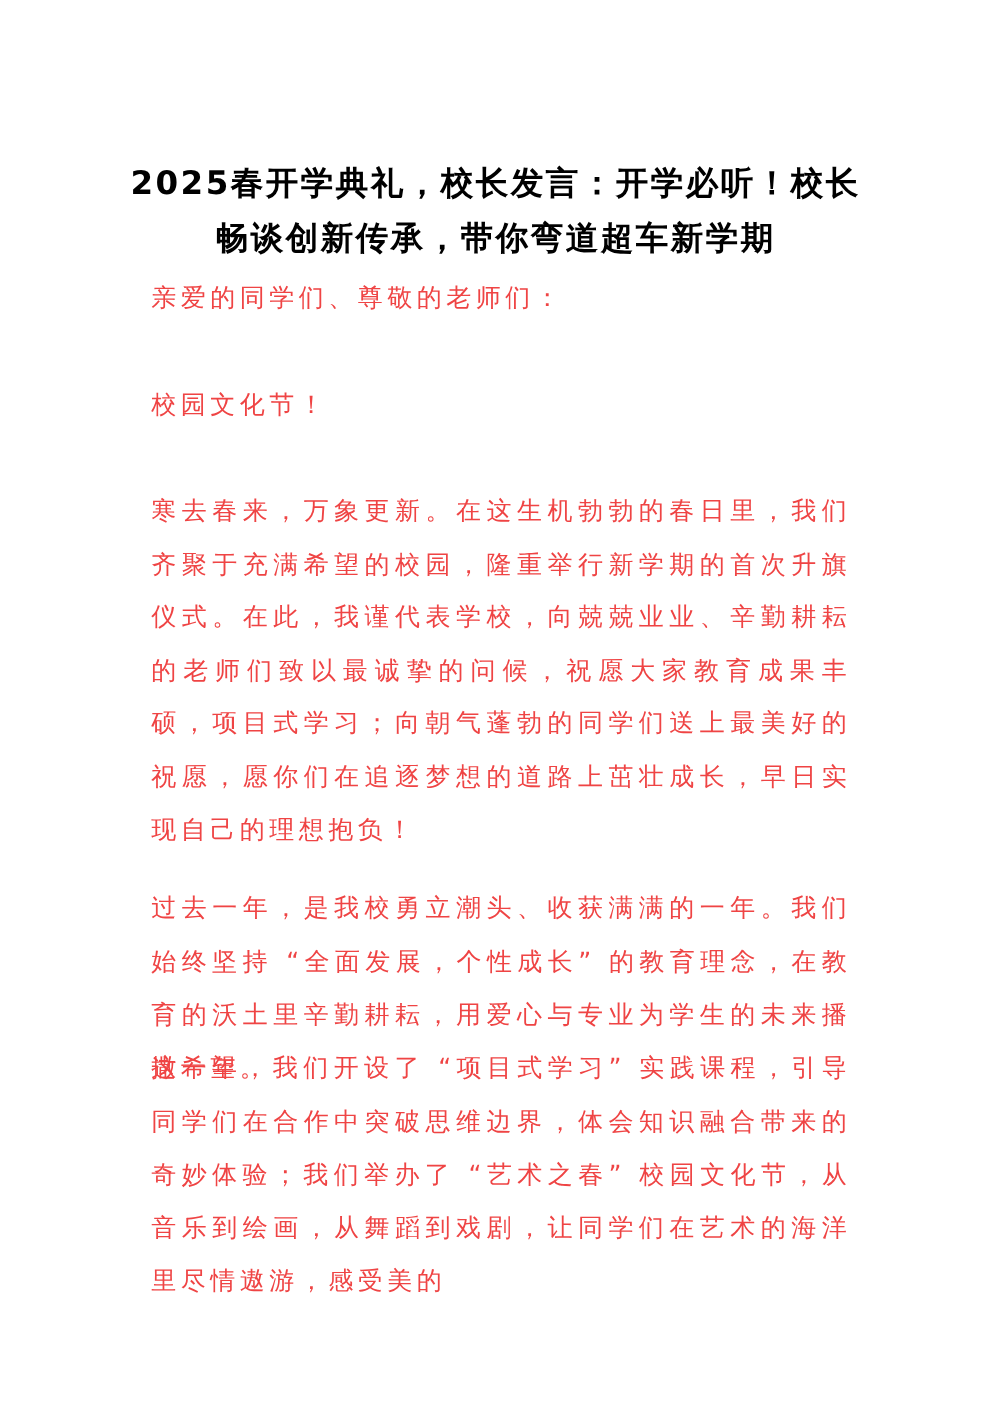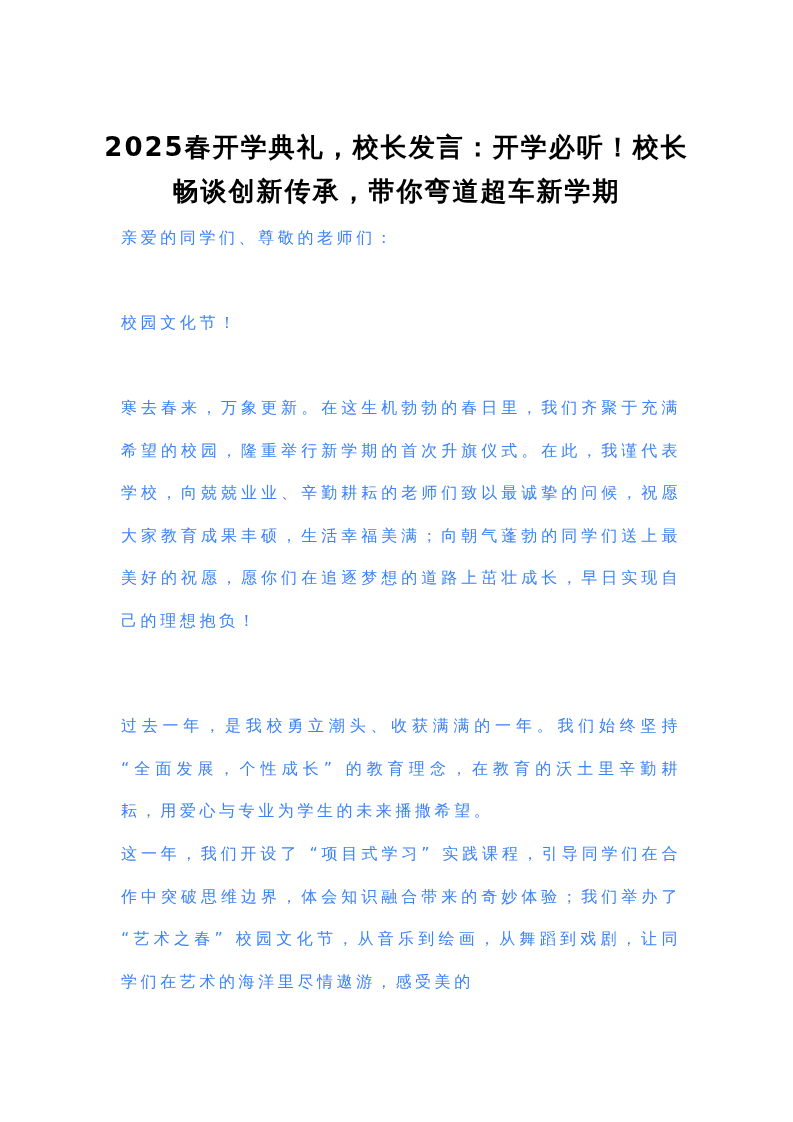--- a/index.html
+++ b/index.html
@@ -15,36 +15,36 @@
     font-weight: bold;
     font-size: 26px;
     line-height: 44px;
     letter-spacing: 2px;
     color: #000;
     margin: 0;
   }
   .body-text {
     position: absolute; left: 121px; width: 560px;
     font-family: "DejaVu Sans", sans-serif;
-    font-size: 16px;
+    font-size: 20px;
     line-height: 42.5px;
     letter-spacing: 3.6px;
-    color: #3b82f6;
+    color: #ef4444;
     margin: 0;
     text-align: justify;
   }
   .p0 { top: 217px; }
   .p1 { top: 302px; }
   .p2 { top: 387px; }
   .p3 { top: 705px; }
   .p4 { top: 833px; }
 </style>
 </head>
 <body>
 
 <div class="page">
   <h1 class="title">2025春开学典礼，校长发言：开学必听！校长畅谈创新传承，带你弯道超车新学期</h1>
   <p class="body-text p0">亲爱的同学们、尊敬的老师们：</p>
   <p class="body-text p1">校园文化节！</p>
-  <p class="body-text p2">寒去春来，万象更新。在这生机勃勃的春日里，我们齐聚于充满希望的校园，隆重举行新学期的首次升旗仪式。在此，我谨代表学校，向兢兢业业、辛勤耕耘的老师们致以最诚挚的问候，祝愿大家教育成果丰硕，生活幸福美满；向朝气蓬勃的同学们送上最美好的祝愿，愿你们在追逐梦想的道路上茁壮成长，早日实现自己的理想抱负！</p>
+  <p class="body-text p2">寒去春来，万象更新。在这生机勃勃的春日里，我们齐聚于充满希望的校园，隆重举行新学期的首次升旗仪式。在此，我谨代表学校，向兢兢业业、辛勤耕耘的老师们致以最诚挚的问候，祝愿大家教育成果丰硕，项目式学习；向朝气蓬勃的同学们送上最美好的祝愿，愿你们在追逐梦想的道路上茁壮成长，早日实现自己的理想抱负！</p>
   <p class="body-text p4">这一年，我们开设了 “项目式学习” 实践课程，引导同学们在合作中突破思维边界，体会知识融合带来的奇妙体验；我们举办了 “艺术之春” 校园文化节，从音乐到绘画，从舞蹈到戏剧，让同学们在艺术的海洋里尽情遨游，感受美的</p>
   <p class="body-text p3">过去一年，是我校勇立潮头、收获满满的一年。我们始终坚持 “全面发展，个性成长” 的教育理念，在教育的沃土里辛勤耕耘，用爱心与专业为学生的未来播撒希望。</p>
 </div>
 
 </body></html>

